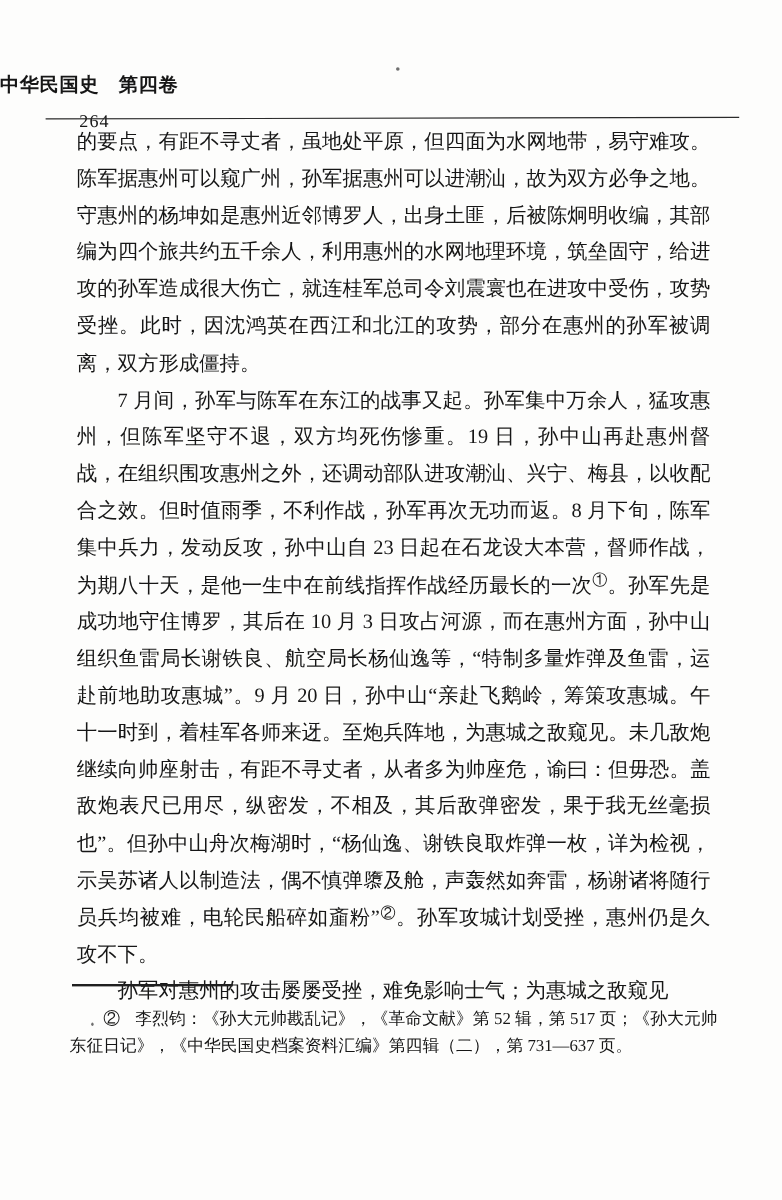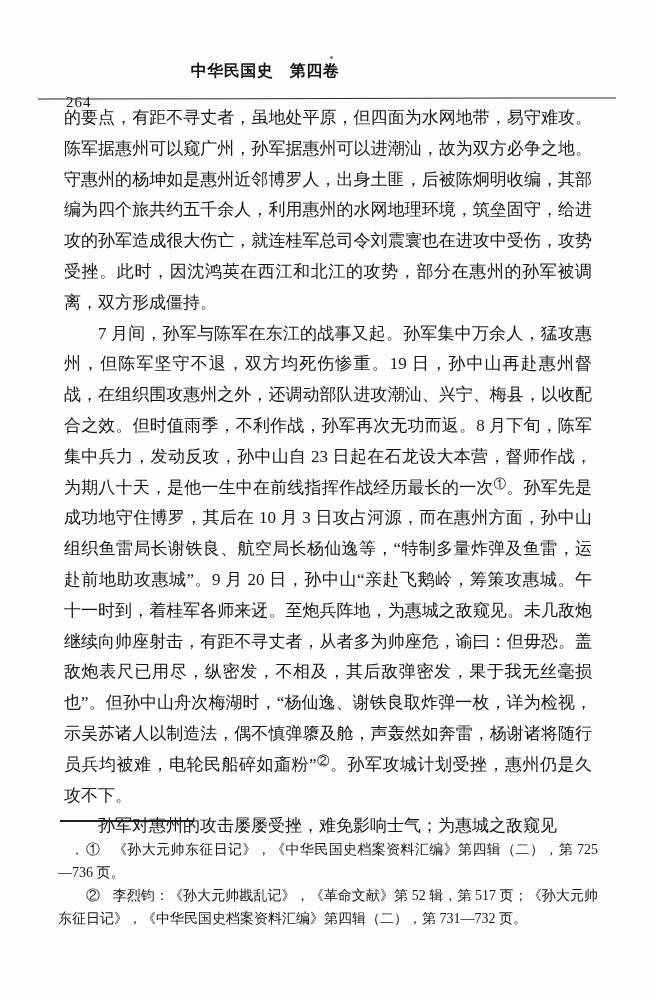--- a/index.html
+++ b/index.html
@@ -30,21 +30,21 @@
     top: 2px;
     font-size: 15px;
     letter-spacing: 1px;
     margin-top: 32px;
   }
   .header-title {
     position: absolute;
     left: 0;
     width: 530px;
     top: 1px;
-    text-align: center;
+    text-align: left;
     font-size: 16px;
     font-weight: bold;
     letter-spacing: 0.5px;
   }
   .header-rule {
     position: absolute;
     top: 98px;
     left: 38px;
     width: 578px;
     height: 1.4px;
@@ -122,17 +122,16 @@
       <p class="para"><span>的要点，有距不寻丈者，虽地处平原，但四面为水网地带，易守难攻。陈军据惠州可以窥广州，孙军据惠州可以进潮汕，故为双方必争之地。守惠州的杨坤如是惠州近邻博罗人，出身土匪，后被陈炯明收编，其部编为四个旅共约五千余人，利用惠州的水网地理环境，筑垒固守，给进攻的孙军造成很大伤亡，就连桂军总司令刘震寰也在进攻中受伤，攻势受挫。此时，因沈鸿英在西江和北江的攻势，部分在惠州的孙军被调离，双方形成僵持。</span></p>
       <p class="para indent"><span>7 月间，孙军与陈军在东江的战事又起。孙军集中万余人，猛攻惠州，但陈军坚守不退，双方均死伤惨重。19 日，孙中山再赴惠州督战，在组织围攻惠州之外，还调动部队进攻潮汕、兴宁、梅县，以收配合之效。但时值雨季，不利作战，孙军再次无功而返。8 月下旬，陈军集中兵力，发动反攻，孙中山自 23 日起在石龙设大本营，督师作战，为期八十天，是他一生中在前线指挥作战经历最长的一次</span><sup class="fnref">①</sup><span>。孙军先是成功地守住博罗，其后在 10 月 3 日攻占河源，而在惠州方面，孙中山组织鱼雷局长谢铁良、航空局长杨仙逸等，“特制多量炸弹及鱼雷，运赴前地助攻惠城”。9 月 20 日，孙中山“亲赴飞鹅岭，筹策攻惠城。午十一时到，着桂军各师来迓。至炮兵阵地，为惠城之敌窥见。未几敌炮继续向帅座射击，有距不寻丈者，从者多为帅座危，谕曰：但毋恐。盖敌炮表尺已用尽，纵密发，不相及，其后敌弹密发，果于我无丝毫损也”。但孙中山舟次梅湖时，“杨仙逸、谢铁良取炸弹一枚，详为检视，示吴苏诸人以制造法，偶不慎弹隳及舱，声轰然如奔雷，杨谢诸将随行员兵均被难，电轮民船碎如齑粉”</span><sup class="fnref">②</sup><span>。孙军攻城计划受挫，惠州仍是久攻不下。</span></p>
       <p class="para indent"><span>孙军对惠州的攻击屡屡受挫，难免影响士气；为惠城之敌窥见</span></p>
     </div>
 
   <div class="fn-rule"></div>
 
   <div class="artifact a2"></div>
 
   <div class="footnotes">
-      <div class="footnote"><span class="fn-marker">①</span><span>《孙大元帅东征日记》，《中华民国史档案资料汇编》第四辑（二），第 725—736 页。</span></div>
-      <div class="footnote"><span class="fn-marker">②</span><span>李烈钧：《孙大元帅戡乱记》，《革命文献》第 52 辑，第 517 页；《孙大元帅东征日记》，《中华民国史档案资料汇编》第四辑（二），第 731—732 页。</span></div>
+      <div class="footnote"><span class="fn-marker">②</span><span>李烈钧：《孙大元帅戡乱记》，《革命文献》第 52 辑，第 517 页；《孙大元帅东征日记》，《中华民国史档案资料汇编》第四辑（二），第 731—637 页。</span></div>
     </div>
 
 </div>
 
 </body></html>

